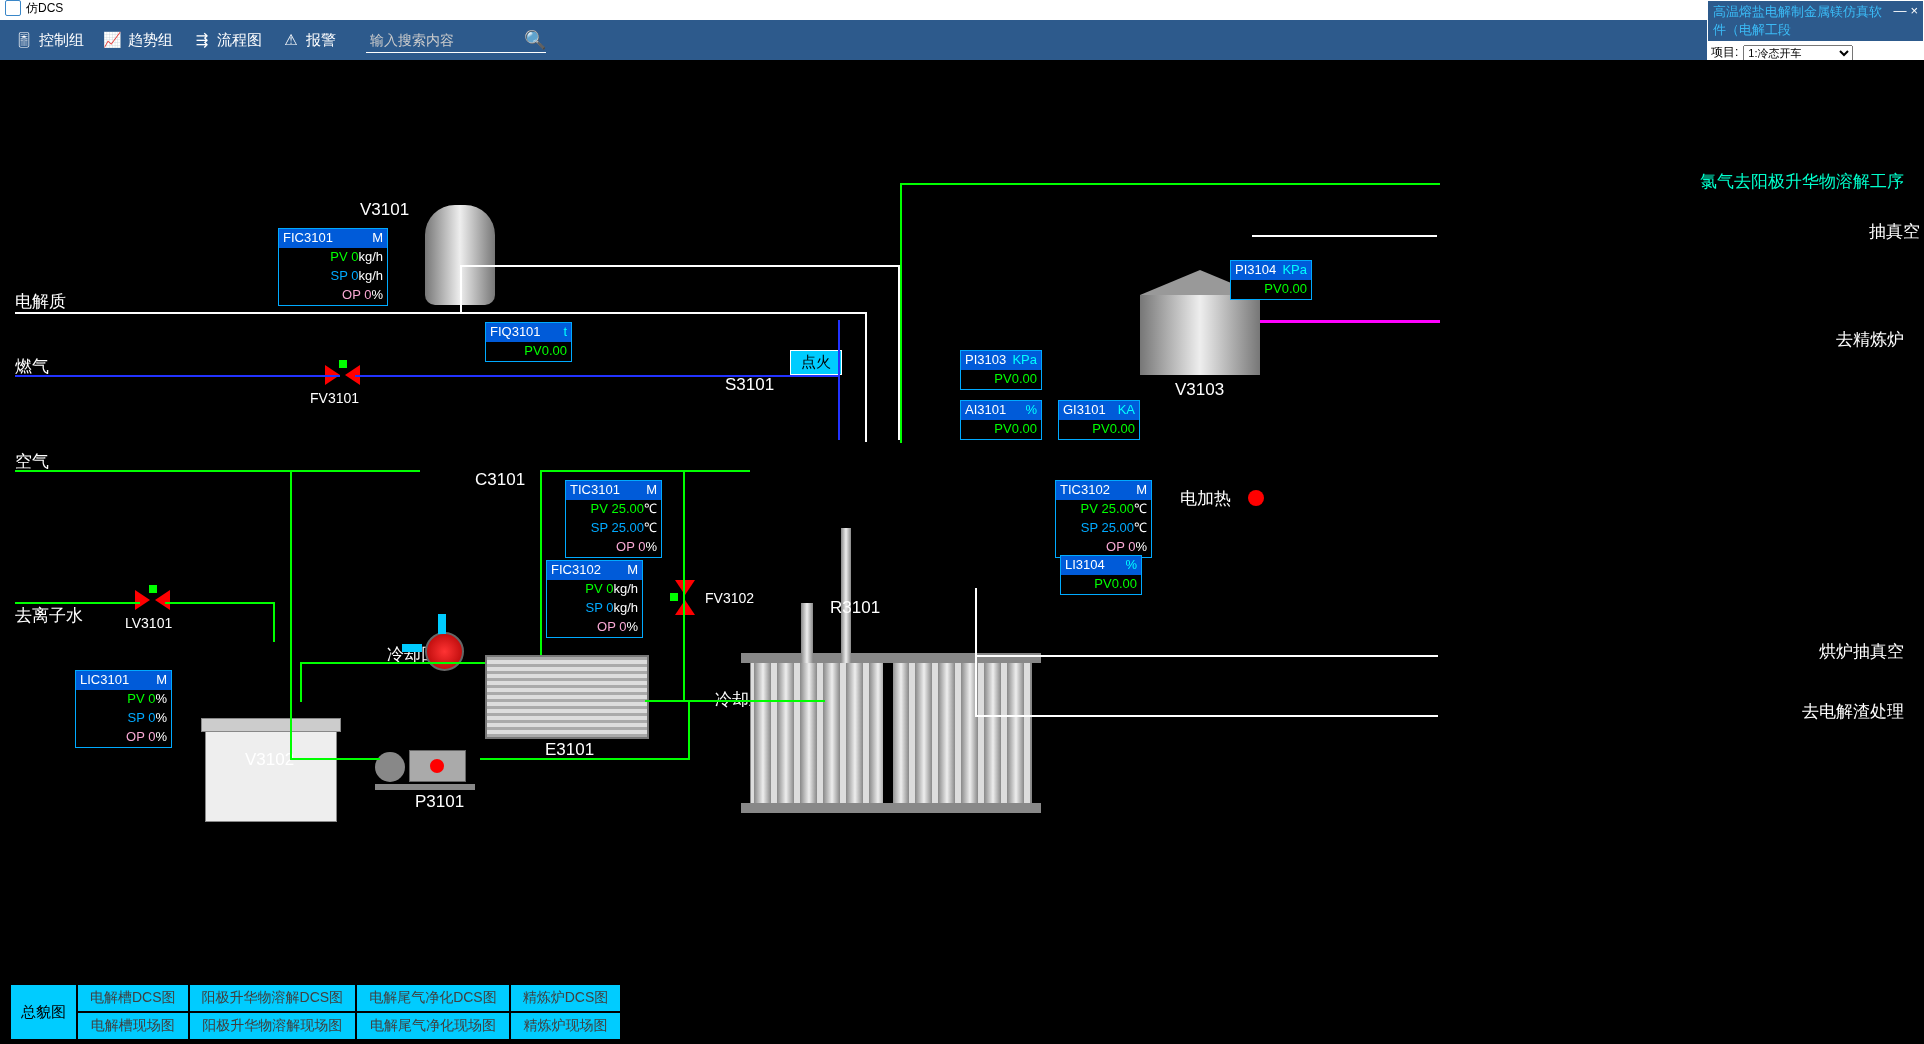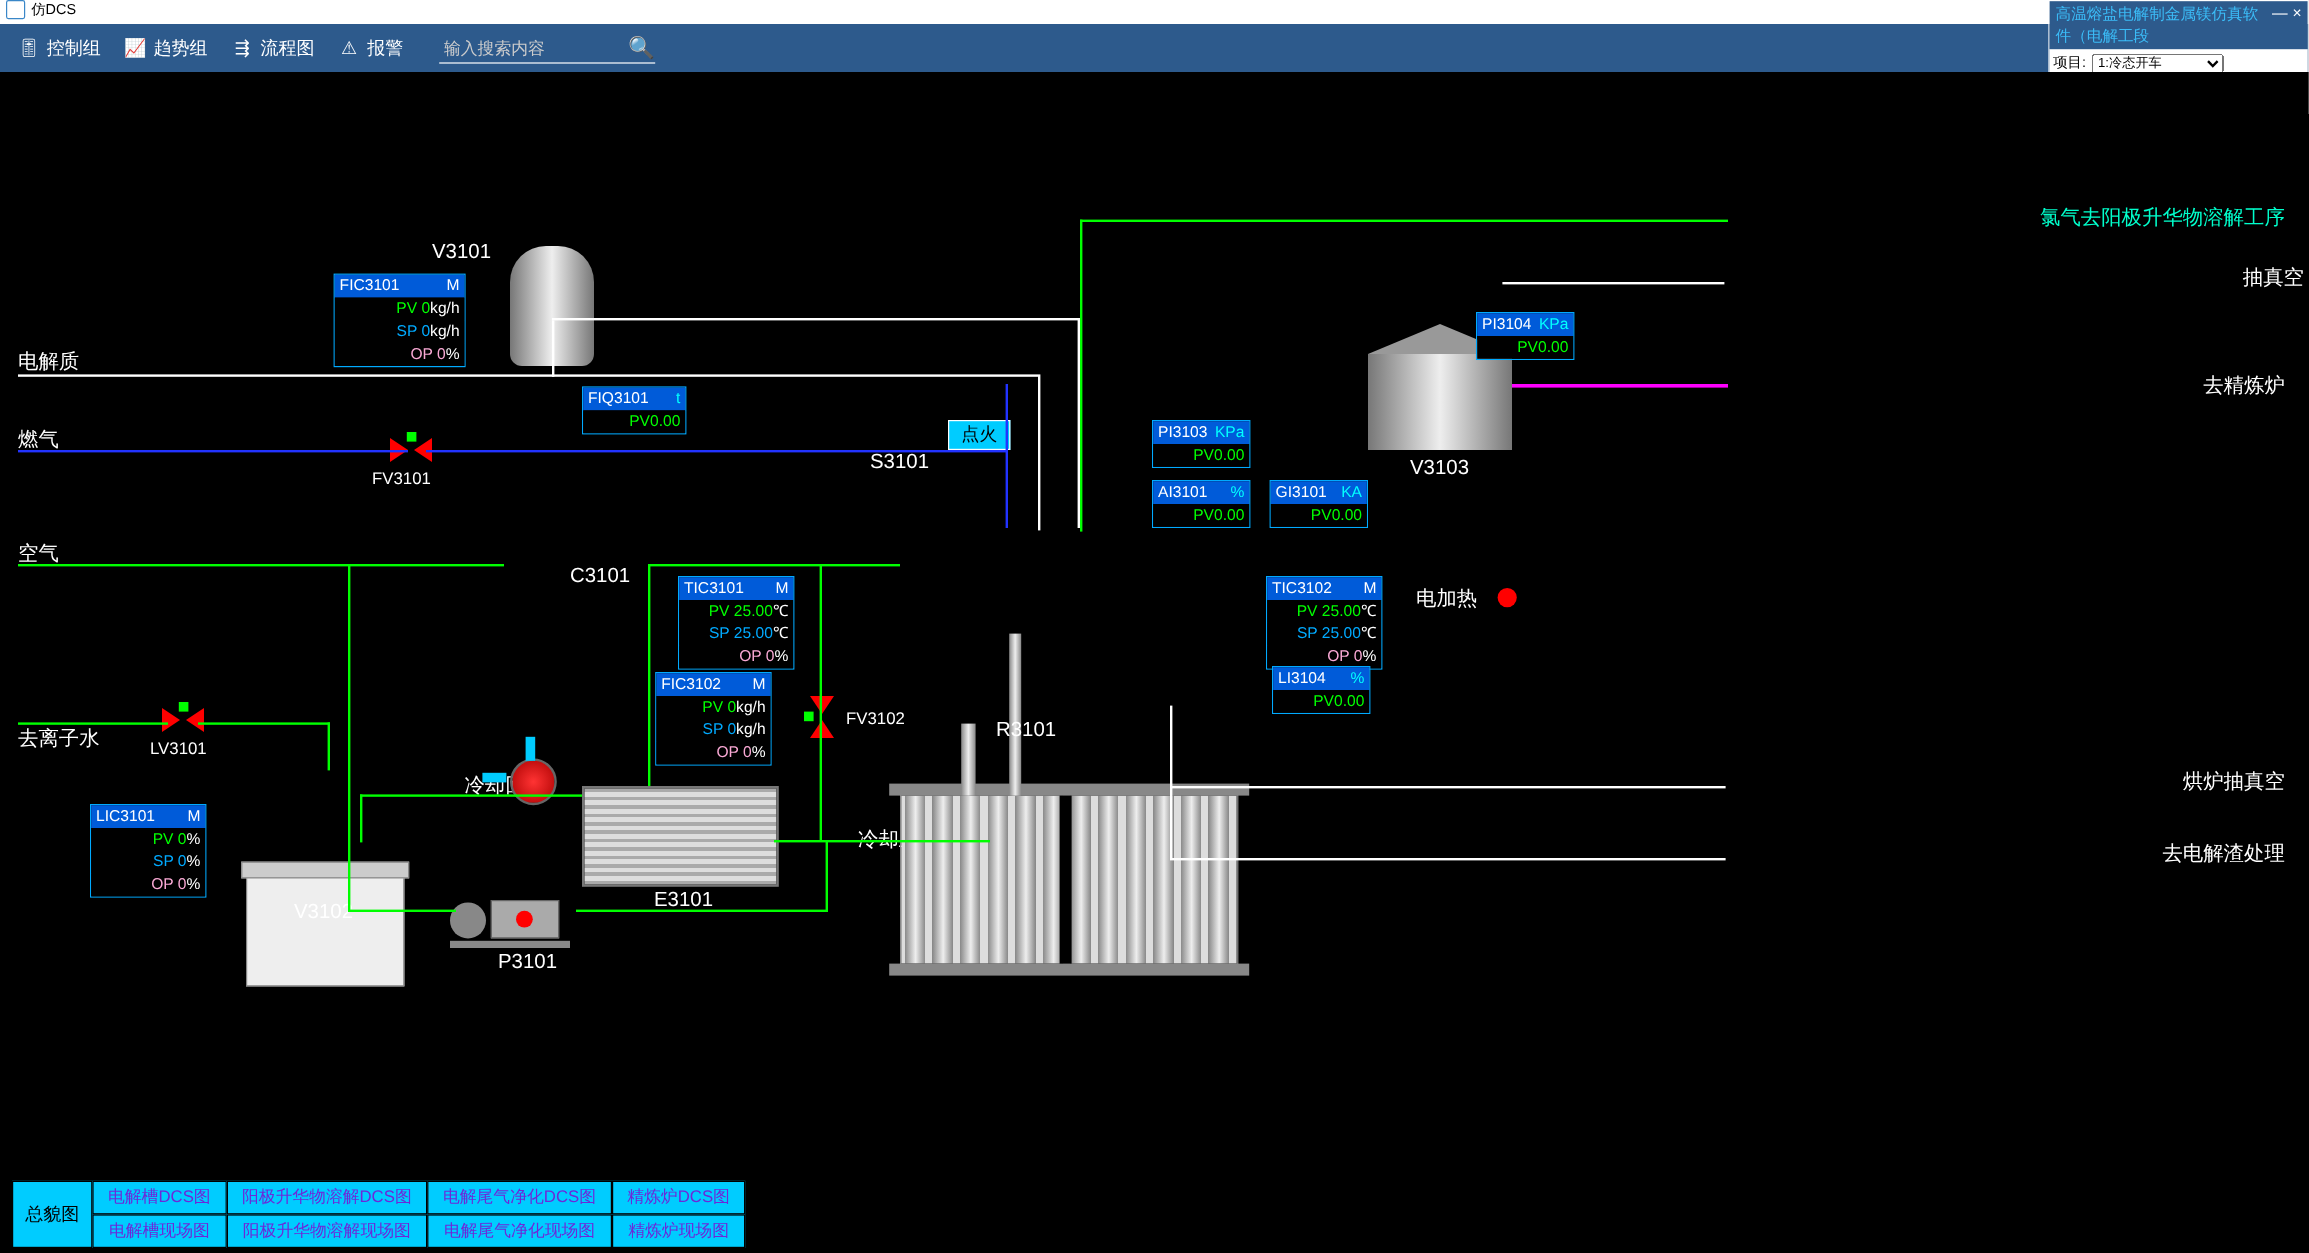--- a/index.html
+++ b/index.html
@@ -25,21 +25,21 @@
 .tag-box{position:absolute;border:1px solid #0af;font-size:13px;line-height:1.3}
 .tag-hdr{background:#005bd9;padding:1px 4px;display:flex;justify-content:space-between}
 .tag-hdr .unit{color:#0ff}
 .tag-row{background:#000;padding:1px 4px;display:flex;justify-content:flex-end}
 .pv{color:#0f0}.sp{color:#0af}.op{color:#f9a8d4}.val{color:#0f0}
 .btn-ignite{position:absolute;background:#0cf;color:#000;padding:2px 10px;font-size:15px;border:1px solid #fff}
 .equip{position:absolute}
 .bottom-nav{position:absolute;bottom:0;left:10px;display:flex}
 .bn-main{background:#0cf;color:#000;padding:15px 10px;border:1px solid #000;font-size:15px;display:flex;align-items:center}
 .bn-grid{display:grid;grid-template-columns:repeat(4,auto);grid-template-rows:repeat(2,auto)}
-.bn-cell{background:#0cf;color:#6d28d9;border:1px solid #000;padding:4px 12px;font-size:14px;text-align:center}
+.bn-cell{background:#0cf;color:#404040;border:1px solid #000;padding:4px 12px;font-size:14px;text-align:center}
 .pipe{position:absolute;background:#fff}
 .pipe-g{position:absolute;background:#0f0}
 .pipe-m{position:absolute;background:#f0f}
 .pipe-b{position:absolute;background:#23f}
 .dot-red{width:16px;height:16px;background:red;border-radius:50%;position:absolute}
 
 
 .vessel-v3101{width:70px;height:100px;background:linear-gradient(90deg,#777,#eee,#777);border-radius:30px 30px 10px 10px}
 .vessel-v3103{width:120px;height:80px;background:linear-gradient(90deg,#777,#eee,#777);position:relative}
 .vessel-v3103:before{content:'';position:absolute;top:-25px;left:0;width:0;height:0;border-left:60px solid transparent;border-right:60px solid transparent;border-bottom:25px solid #999}
@@ -111,21 +111,21 @@
   <div class="label" style="left:15px;top:230px">电解质</div>
   <div class="label" style="left:15px;top:295px">燃气</div>
   <div class="label" style="left:15px;top:390px">空气</div>
   <div class="label" style="left:15px;top:544px">去离子水</div>
   <div class="label" style="left:387px;top:583px">冷却回水</div>
   <div class="label" style="left:715px;top:628px">冷却上水</div>
   <div class="label" style="left:1180px;top:427px">电加热</div>
 
   <div class="label label-cyan" style="right:20px;top:110px">氯气去阳极升华物溶解工序</div>
   <div class="label" style="right:4px;top:160px">抽真空</div>
-  <div class="label" style="right:20px;top:250px">去精炼炉</div>
+  <div class="label" style="right:20px;top:268px">去精炼炉</div>
   <div class="label" style="right:20px;top:580px">烘炉抽真空</div>
   <div class="label" style="right:20px;top:640px">去电解渣处理</div>
 
   <div class="equip vessel-v3101" style="left:425px;top:145px"></div>
   <div class="label" style="left:360px;top:140px">V3101</div>
 
   <div class="equip vessel-v3103" style="left:1140px;top:235px"></div>
   <div class="label" style="left:1175px;top:320px">V3103</div>
 
   <div class="equip tank-v3102" style="left:205px;top:585px"></div>

